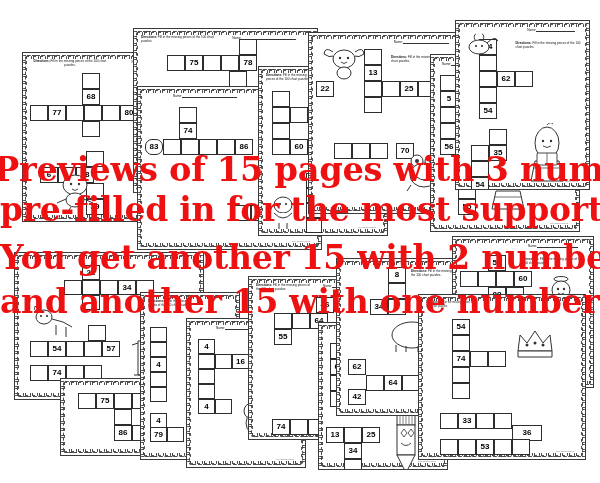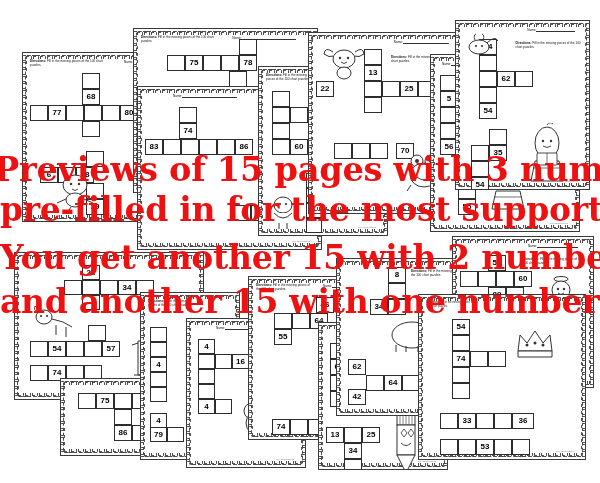--- a/index.html
+++ b/index.html
@@ -106,21 +106,21 @@
   .rl1{top:150px;font-size:33px;transform:scaleX(1.02);}
   .rl2{top:190px;font-size:33px;}
   .rl3{top:238px;font-size:33px;}
   .rl4{top:282px;font-size:33px;}
 </style>
 </head>
 <body>
 
 <div id="stage">
 
-  <div class="sheet" style="left:22px;top:52px;width:190px;height:170px;">
+  <div class="sheet" style="left:22px;top:52px;width:190px;height:170px;text-align:center;">
     <div class="deco"></div>
     <div class="decoside l"></div>
     <div class="decoside r"></div>
     <div class="inner">
       <div class="dirs">
         <b>Directions:</b>
         <span>Fill in the missing pieces of the 100 chart puzzles.</span>
       </div>
       <div class="namef">
         <span>Name:</span><i></i>
@@ -214,21 +214,21 @@
     <div class="deco"></div>
     <div class="decoside l"></div>
     <div class="decoside r"></div>
     <div class="inner">
       <div class="namef" style="right:auto;left:28px;">
         <span>Name:</span><i></i>
       </div>
       <div class="pz" style="left:34px;top:14px;">
         <div class="cell" style="left:0;top:0;width:18px;height:16px;"></div>
         <div class="cell" style="left:0;top:16px;width:18px;height:16px;">74</div>
-        <div class="cell" style="left:-34px;top:32px;width:18px;height:16px;">83</div>
+        <div class="cell" style="left:-34px;top:32px;width:18px;height:16px;border-radius:7px;">83</div>
         <div class="cell" style="left:-16px;top:32px;width:18px;height:16px;"></div>
         <div class="cell" style="left:2px;top:32px;width:18px;height:16px;"></div>
         <div class="cell" style="left:20px;top:32px;width:18px;height:16px;"></div>
         <div class="cell" style="left:38px;top:32px;width:18px;height:16px;"></div>
         <div class="cell" style="left:56px;top:32px;width:18px;height:16px;">86</div>
       </div>
       <div class="pz" style="left:88px;top:112px;">
         <div class="cell" style="left:0;top:0;width:18px;height:16px;"></div>
         <div class="cell" style="left:18px;top:0;width:18px;height:16px;">41</div>
         <div class="cell" style="left:36px;top:0;width:18px;height:16px;"></div>
@@ -769,21 +769,21 @@
         <div class="cell" style="left:18px;top:32px;width:18px;height:16px;"></div>
         <div class="cell" style="left:36px;top:32px;width:18px;height:16px;"></div>
         <div class="cell" style="left:0;top:48px;width:18px;height:16px;"></div>
         <div class="cell" style="left:0;top:64px;width:18px;height:16px;"></div>
       </div>
       <div class="pz" style="left:14px;top:112px;">
         <div class="cell" style="left:0;top:0;width:18px;height:16px;"></div>
         <div class="cell" style="left:18px;top:0;width:18px;height:16px;">33</div>
         <div class="cell" style="left:36px;top:0;width:18px;height:16px;"></div>
         <div class="cell" style="left:54px;top:0;width:18px;height:16px;"></div>
-        <div class="cell" style="left:72px;top:0;width:22px;height:16px;">36</div>
+        <div class="cell" style="left:72px;top:12px;width:30px;height:16px;">36</div>
         <div class="cell" style="left:0;top:26px;width:18px;height:16px;"></div>
         <div class="cell" style="left:18px;top:26px;width:18px;height:16px;"></div>
         <div class="cell" style="left:36px;top:26px;width:18px;height:16px;">53</div>
         <div class="cell" style="left:54px;top:26px;width:18px;height:16px;"></div>
         <div class="cell" style="left:72px;top:26px;width:18px;height:16px;"></div>
       </div>
       <div class="art" style="left:86px;top:24px;">
         <svg width="46" height="40" viewBox="0 0 46 40">
           <path d="M6 26 l2 -16 l7 8 l8 -12 l8 12 l7 -8 l2 16 z" fill="#fff" stroke="#333" stroke-width="1"></path>
           <path d="M6 26 h34 v6 h-34 z" fill="#fff" stroke="#333" stroke-width="1"></path>

